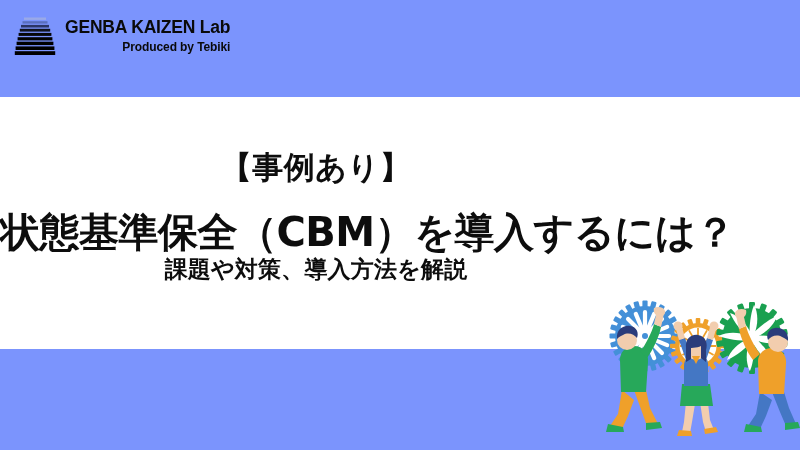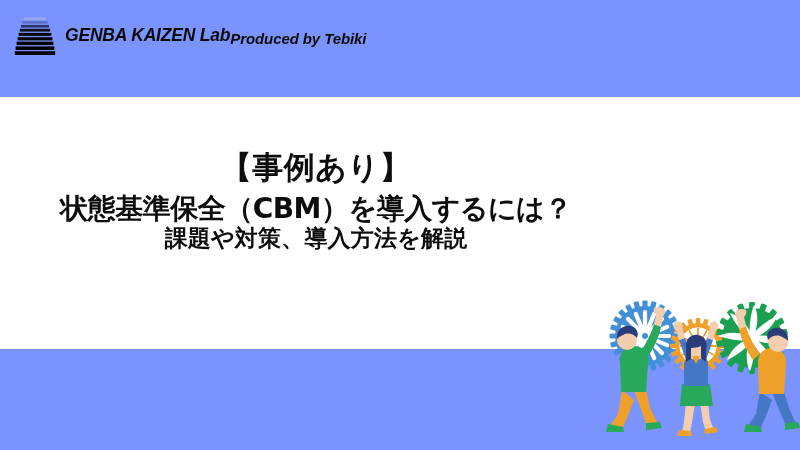--- a/index.html
+++ b/index.html
@@ -22,44 +22,44 @@
   #band-bottom{top:349px;height:101px;}
 
   
   #logo{
     position:absolute;left:14px;top:16px;
     display:flex;align-items:center;gap:9px;
   }
   #logo-mark{
     width:42px;height:40px;position:relative;
   }
-  #logo-words{display:flex;flex-direction:row;line-height:1;font-style:italic;}
+  #logo-words{display:flex;flex-direction:column;line-height:1;}
   #logo-title{
     font-size:17.5px;font-weight:bold;color:#0a0a0a;
     letter-spacing:-0.2px;white-space:nowrap;
   }
   #logo-sub{
-    font-size:15px;font-weight:bold;color:#0a0a0a;
+    font-size:12px;font-weight:bold;color:#0a0a0a;
     text-align:right;margin-top:4px;white-space:nowrap;
     letter-spacing:-0.1px;
   }
 
   
   #headline{
     position:absolute;left:0;top:150px;width:632px;
     text-align:center;color:#0d0d0d;
     font-family:"DejaVu Sans","Liberation Sans",sans-serif;
   }
   #eyebrow{
     font-size:31px;font-weight:bold;line-height:1.15;
     letter-spacing:0.5px;
   }
   #maintitle{
-    font-size:28px;font-weight:bold;line-height:1.2;
-    letter-spacing:-0.5px;margin-top:6px;white-space:nowrap;
+    font-size:40px;font-weight:bold;line-height:1.2;
+    letter-spacing:-0.5px;margin-top:22px;white-space:nowrap;
   }
   #subtitle{
     font-size:23px;font-weight:bold;line-height:1.2;
     margin-top:0;letter-spacing:0.2px;
   }
 
   
   #illustration{
     position:absolute;left:600px;top:296px;
     width:200px;height:154px;

